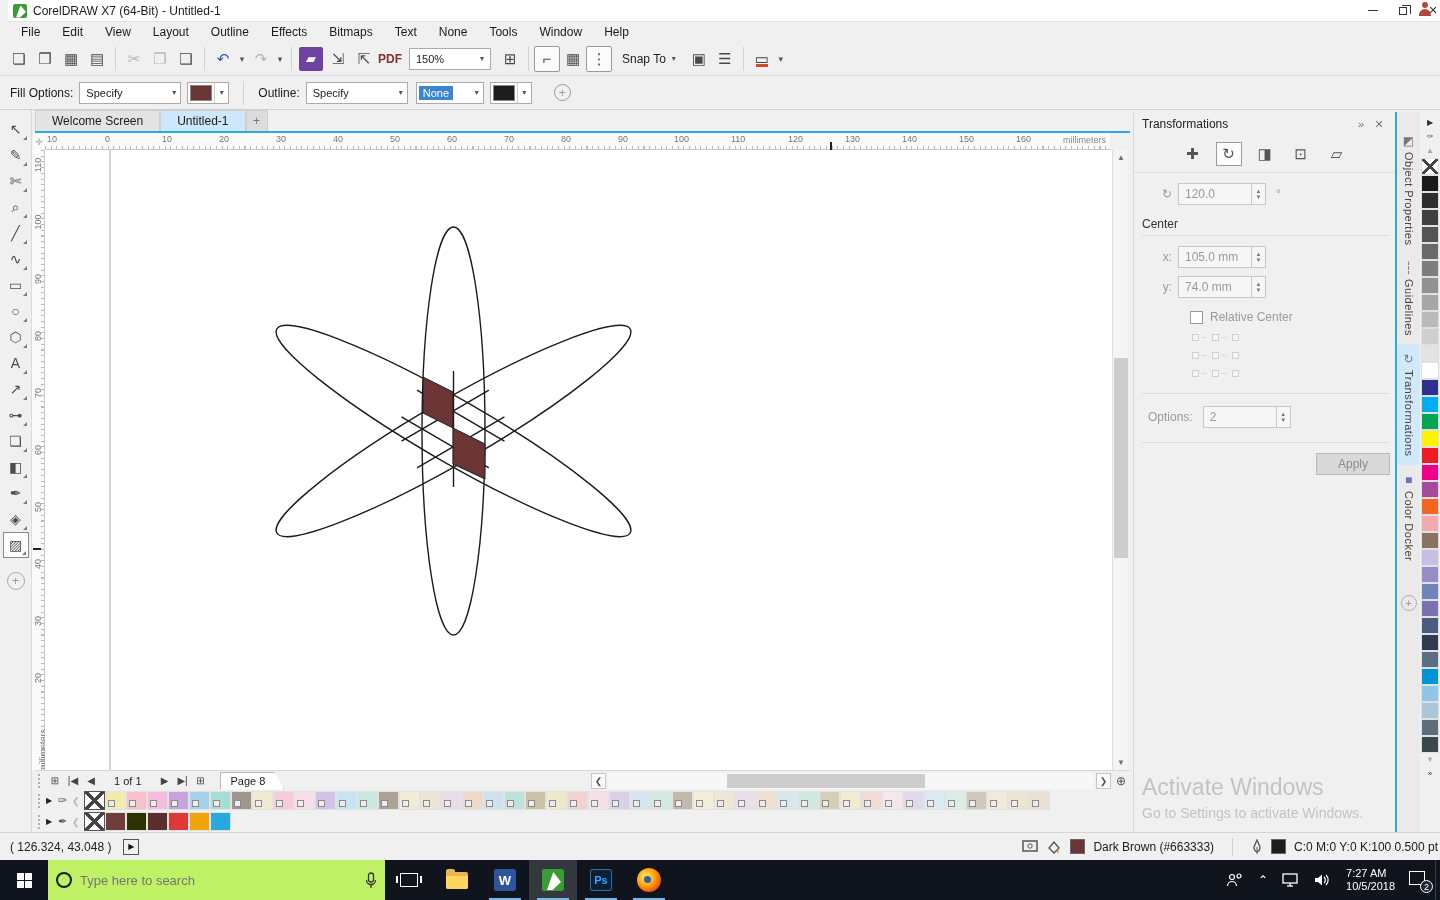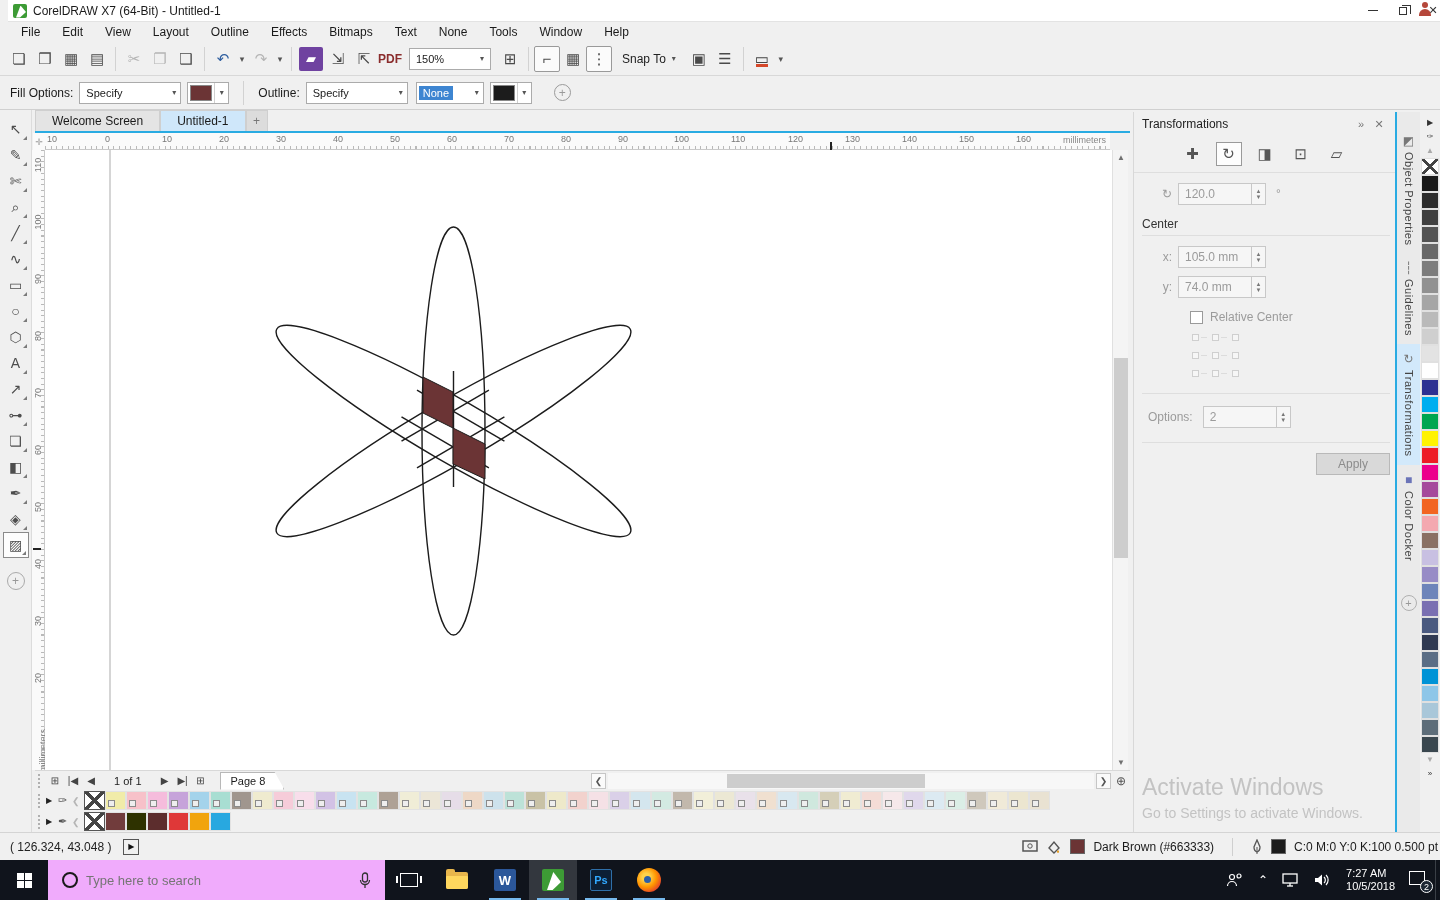--- a/index.html
+++ b/index.html
@@ -137,21 +137,21 @@
 #coords{margin-left:10px;color:#222}
 #coords-expand{width:16px;height:16px;border:1px solid #555;margin-left:12px;display:flex;align-items:center;justify-content:center;font-size:8px;color:#111}
 #status-right{margin-left:auto;display:flex;align-items:center;gap:8px;margin-right:2px}
 .st-sw{width:15px;height:15px;border:1px solid #666}
 #status-sep{width:1px;height:18px;background:#cfcfcf;margin:0 10px}
 
 #taskbar{position:absolute;left:0;top:860px;width:1440px;height:40px;background:#10141c;display:flex;align-items:stretch}
 #start-btn{width:48px;display:flex;align-items:center;justify-content:center}
 #start-btn .win{width:15px;height:15px;display:grid;grid-template-columns:7px 7px;grid-template-rows:7px 7px;gap:1px}
 #start-btn .win i{background:#fff}
-#search-box{width:337px;background:#f0abfc;display:flex;align-items:center;margin:0;padding:0 14px;gap:8px}
+#search-box{width:337px;background:#bef264;display:flex;align-items:center;margin:0;padding:0 8px;gap:8px}
 #search-box .ring{width:16px;height:16px;border:2.5px solid #1a1a1a;border-radius:50%}
 #search-box input{border:none;outline:none;flex:1;font-size:13px;font-family:"Liberation Sans",sans-serif;color:#444;background:transparent}
 .tk-app{width:48px;display:flex;align-items:center;justify-content:center;position:relative}
 .tk-app.running::after{content:"";position:absolute;bottom:0;left:8px;right:8px;height:2px;background:#76b9ed}
 .tk-app.active{background:#33373e}
 #tv-icon{width:18px;height:14px;border:1.5px solid #fff;position:relative}
 #tv-icon::before{content:"";position:absolute;left:-5px;top:2px;width:2px;height:7px;background:#fff}
 #tv-icon::after{content:"";position:absolute;right:-5px;top:2px;width:2px;height:7px;background:#fff}
 #folder-icon{width:22px;height:17px;position:relative}
 #folder-icon .back{position:absolute;left:0;top:0;width:22px;height:17px;background:#e8b64c;border-radius:2px}

